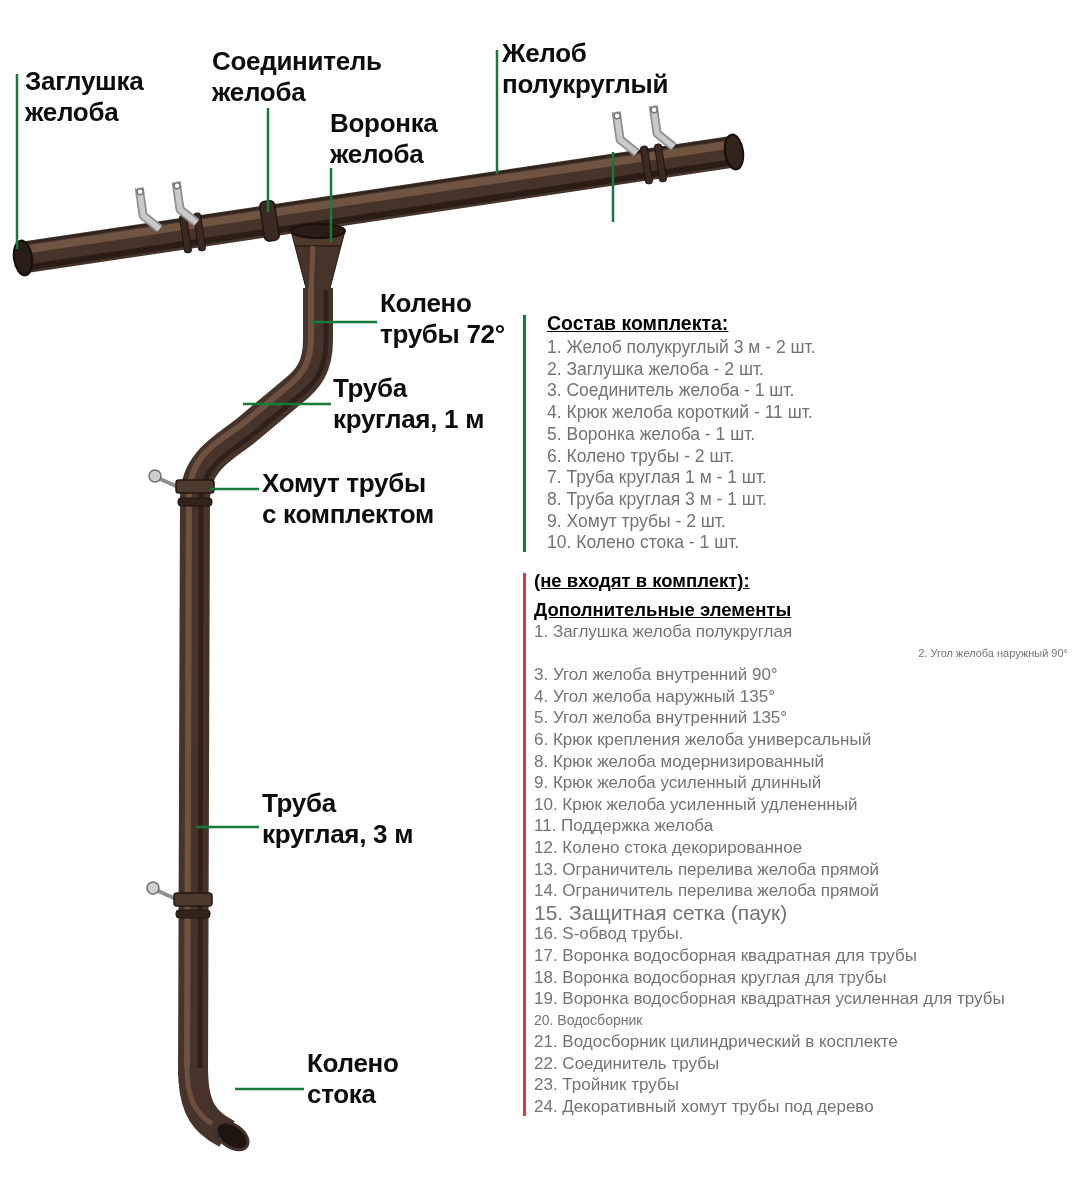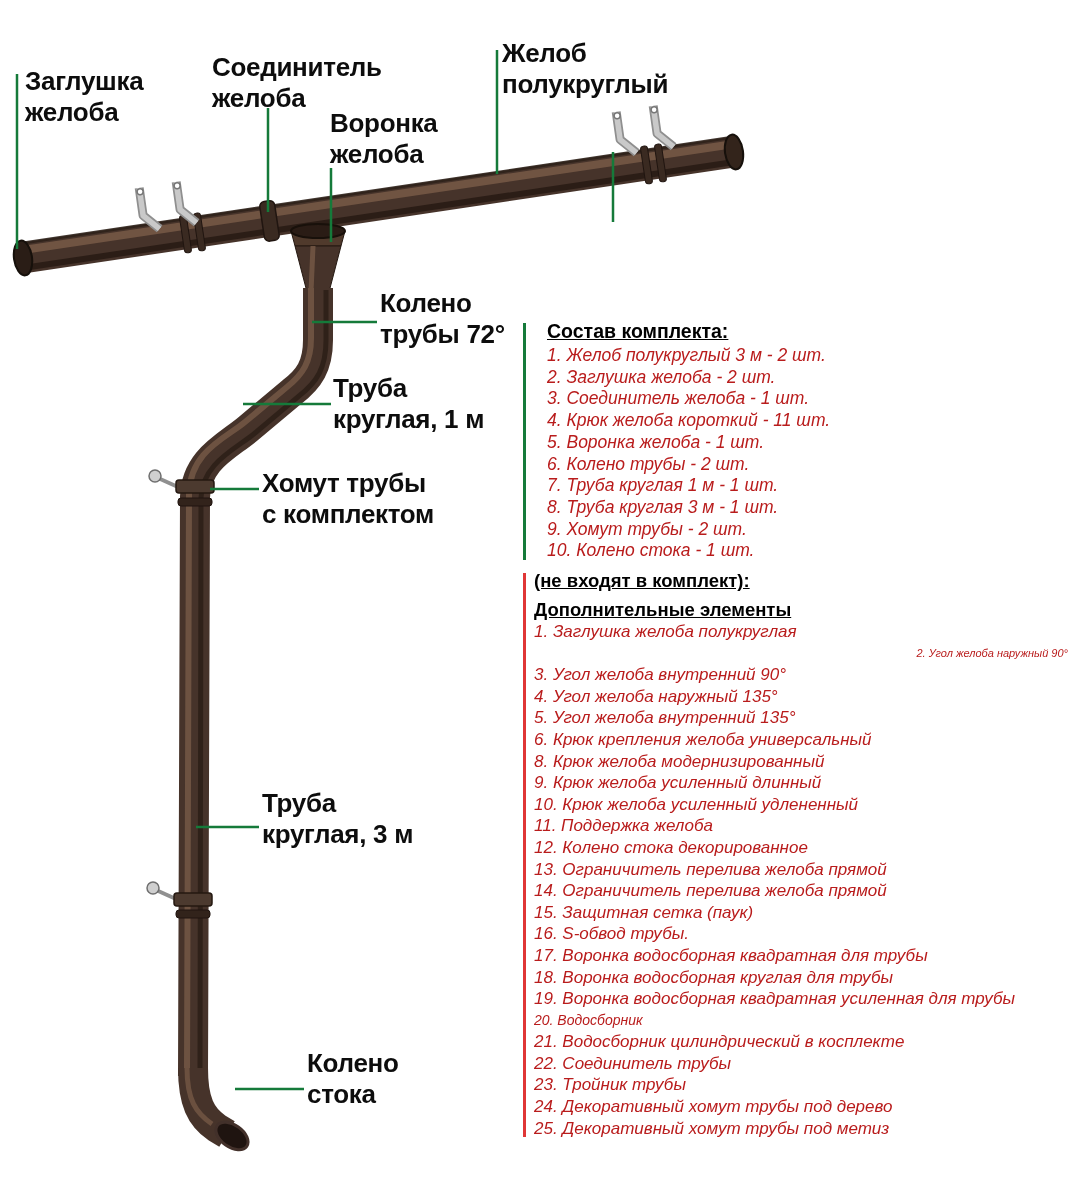--- a/index.html
+++ b/index.html
@@ -37,22 +37,21 @@
     font-weight: 700;
     text-decoration: underline;
     color: #000;
     line-height: 22px;
     margin-bottom: 3px;
   }
   .list-title.second { margin-bottom: 7px; }
   .list-item {
     font-size: 17.5px;
     line-height: 21.7px;
-    color: #b91c1c;
-    font-style: italic;
+    color: #737373;
   }
 </style>
 </head>
 <body>
 
 <div class="canvas">
 
   <svg class="diagram" width="1072" height="1200" viewBox="0 0 1072 1200">
 
     <g>
@@ -131,38 +130,38 @@
       <line x1="312" y1="322" x2="377" y2="322"></line>
       <line x1="243" y1="404" x2="331" y2="404"></line>
       <line x1="210" y1="489" x2="259" y2="489"></line>
       <line x1="196" y1="827" x2="259" y2="827"></line>
       <line x1="235" y1="1089" x2="304" y2="1089"></line>
     </g>
   </svg>
 
   <div class="dlabel" style="left:25px;  top:66px;">Заглушка
 желоба</div>
-  <div class="dlabel" style="left:212px; top:52px;">Соединитель
+  <div class="dlabel" style="left:212px; top:46px;">Соединитель
 желоба</div>
   <div class="dlabel" style="left:330px; top:108px;">Воронка
 желоба</div>
   <div class="dlabel" style="left:502px; top:38px;">Желоб
 полукруглый</div>
   <div class="dlabel" style="left:380px; top:288px;">Колено
 трубы 72°</div>
   <div class="dlabel" style="left:333px; top:373px;">Труба
 круглая, 1 м</div>
   <div class="dlabel" style="left:262px; top:468px;">Хомут трубы
 с комплектом</div>
   <div class="dlabel" style="left:262px; top:788px;">Труба
 круглая, 3 м</div>
   <div class="dlabel" style="left:307px; top:1048px;">Колено
 стока</div>
 
-  <div class="list-block" style="left:523px; top:320px; width:540px;padding-left:24px;">
+  <div class="list-block" style="left:523px; top:312px; width:540px;padding-left:24px;">
     <div class="list-bar bar-green"></div>
     <div class="list-title">Состав комплекта:</div>
     <div>
         <div class="list-item">1. Желоб полукруглый 3 м - 2 шт.</div>
         <div class="list-item">2. Заглушка желоба - 2 шт.</div>
         <div class="list-item">3. Соединитель желоба - 1 шт.</div>
         <div class="list-item">4. Крюк желоба короткий - 11 шт.</div>
         <div class="list-item">5. Воронка желоба - 1 шт.</div>
         <div class="list-item">6. Колено трубы - 2 шт.</div>
         <div class="list-item">7. Труба круглая 1 м - 1 шт.</div>
@@ -183,27 +182,26 @@
         <div class="list-item" style="font-size:17px; line-height:21.6px;">4. Угол желоба наружный 135°</div>
         <div class="list-item" style="font-size:17px; line-height:21.6px;">5. Угол желоба внутренний 135°</div>
         <div class="list-item" style="font-size:17px; line-height:21.6px;">6. Крюк крепления желоба универсальный</div>
         <div class="list-item" style="font-size:17px; line-height:21.6px;">8. Крюк желоба модернизированный</div>
         <div class="list-item" style="font-size:17px; line-height:21.6px;">9. Крюк желоба усиленный длинный</div>
         <div class="list-item" style="font-size:17px; line-height:21.6px;">10. Крюк желоба усиленный удлененный</div>
         <div class="list-item" style="font-size:17px; line-height:21.6px;">11. Поддержка желоба</div>
         <div class="list-item" style="font-size:17px; line-height:21.6px;">12. Колено стока декорированное</div>
         <div class="list-item" style="font-size:17px; line-height:21.6px;">13. Ограничитель перелива желоба прямой</div>
         <div class="list-item" style="font-size:17px; line-height:21.6px;">14. Ограничитель перелива желоба прямой</div>
-        <div class="list-item" style="font-size:17px; line-height:21.6px;">15. Защитная сетка (паук)</div>
+        <div class="list-item" style="font-size:21px; line-height:21.6px;">15. Защитная сетка (паук)</div>
         <div class="list-item" style="font-size:17px; line-height:21.6px;">16. S-обвод трубы.</div>
         <div class="list-item" style="font-size:17px; line-height:21.6px;">17. Воронка водосборная квадратная для трубы</div>
         <div class="list-item" style="font-size:17px; line-height:21.6px;">18. Воронка водосборная круглая для трубы</div>
         <div class="list-item" style="font-size:17px; line-height:21.6px;">19. Воронка водосборная квадратная усиленная для трубы</div>
         <div class="list-item" style="font-size:14px; line-height:21.6px;">20. Водосборник</div>
         <div class="list-item" style="font-size:17px; line-height:21.6px;">21. Водосборник цилиндрический в косплекте</div>
         <div class="list-item" style="font-size:17px; line-height:21.6px;">22. Соединитель трубы</div>
         <div class="list-item" style="font-size:17px; line-height:21.6px;">23. Тройник трубы</div>
         <div class="list-item" style="font-size:17px; line-height:21.6px;">24. Декоративный хомут трубы под дерево</div>
-        <div class="list-item" style="font-size:17px; line-height:21.6px;">25. Декоративный хомут трубы под метиз</div>
       </div>
   </div>
 
 </div>
 
 </body></html>

